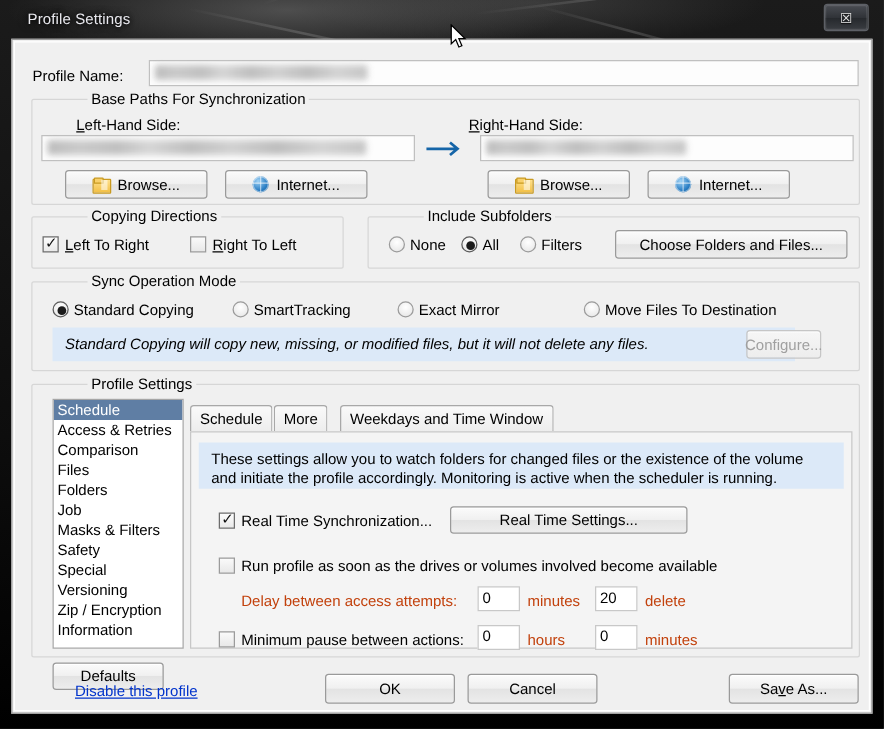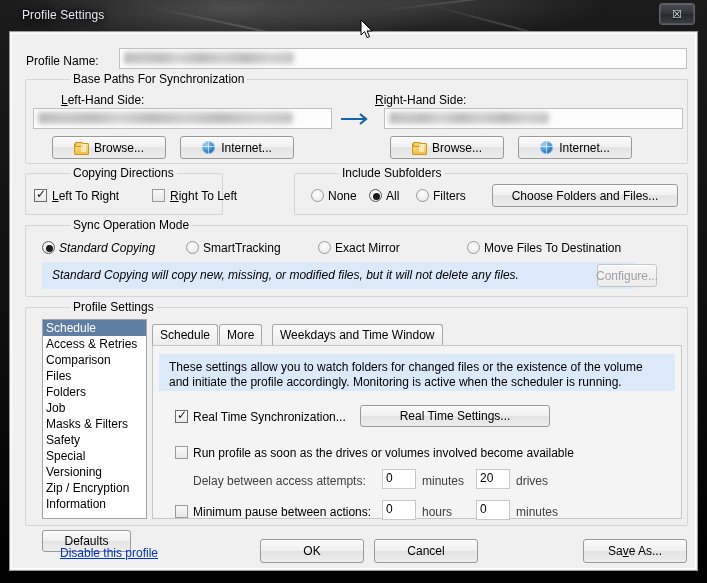--- a/index.html
+++ b/index.html
@@ -83,21 +83,21 @@
     box-shadow:inset 0 1px 0 rgba(255,255,255,.85);
   }
   .btn.disabled{color:#a0a0a0;background:linear-gradient(180deg,#f6f6f6,#ededed);border-color:#c6c6c6;}
   .btn .bi{margin-right:6px;display:inline-block;}
   .cb{position:absolute;width:13px;height:13px;box-sizing:border-box;border:1px solid #6d6d6d;background:linear-gradient(180deg,#fdfdfd,#e9e9e9);}
   .cb.off{border-color:#9b9b9b;background:linear-gradient(180deg,#fafafa,#e8e8e8);}
   .cb .tick{position:absolute;left:1px;top:-2px;font-size:12px;line-height:13px;color:#111;font-family:"DejaVu Sans",sans-serif;}
   .rb{position:absolute;width:13px;height:13px;box-sizing:border-box;border:1px solid #9b9b9b;border-radius:50%;background:radial-gradient(circle at 50% 35%,#ffffff,#e4e4e4);}
   .rb.on{border-color:#5a5a5a;}
   .rb .dot{position:absolute;left:3px;top:3px;width:7px;height:7px;border-radius:50%;background:#1a1a1a;}
-  .gray{color:#404040;}
+  .gray{color:#c2410c;}
   .ul{text-decoration:underline;text-decoration-thickness:1px;}
   
   .banner{
     position:absolute;box-sizing:border-box;background:#dce9f8;
     font-size:12px;color:#000;padding:6px 10px;line-height:15px;
   }
   
   #adv-list{
     position:absolute;box-sizing:border-box;background:#fff;border:1px solid #a6a6a6;
     overflow:hidden;
@@ -196,21 +196,21 @@
         <i style="left:1px;top:0px;width:6px;height:3px;background:#f8d06a;border:1px solid #c99a20;border-radius:1px 1px 0 0;"></i>
         <i style="left:7px;top:2px;width:5px;height:8px;background:rgba(255,255,255,.55);"></i>
       </span>
       <span>Browse...</span>
     </div>
     <div class="btn" style="left:506px;top:102px;width:114px;height:23px;">
       <span class="bi globe-ico"></span>
       <span>Internet...</span>
     </div>
 
-    <div class="grp" style="left:13px;top:139px;width:198px;height:42px;">
+    <div class="grp" style="left:13px;top:139px;width:250px;height:42px;">
       <div class="grp-title">Copying Directions</div>
     </div>
     <div class="cb" style="left:22px;top:155px;">
           <span class="tick">✓</span>
         </div>
     <div class="lbl" style="left:40px;top:155px;"><span class="ul">L</span>eft To Right</div>
     <div class="cb off" style="left:140px;top:155px;"></div>
     <div class="lbl" style="left:158px;top:155px;"><span class="ul">R</span>ight To Left</div>
 
     <div class="grp" style="left:282px;top:139px;width:394px;height:42px;">
@@ -227,21 +227,21 @@
     <div class="btn" style="left:480px;top:150px;width:186px;height:23px;">
       <span>Choose Folders and Files...</span>
     </div>
 
     <div class="grp" style="left:13px;top:191px;width:663px;height:72px;">
       <div class="grp-title">Sync Operation Mode</div>
     </div>
     <div class="rb on" style="left:30px;top:207px;">
           <span class="dot"></span>
         </div>
-    <div class="lbl" style="left:47px;top:207px;font-style:italic;">Standard Copying</div>
+    <div class="lbl" style="left:47px;top:207px;">Standard Copying</div>
     <div class="rb" style="left:174px;top:207px;"></div>
     <div class="lbl" style="left:191px;top:207px;">SmartTracking</div>
     <div class="rb" style="left:306px;top:207px;"></div>
     <div class="lbl" style="left:323px;top:207px;">Exact Mirror</div>
     <div class="rb" style="left:455px;top:207px;"></div>
     <div class="lbl" style="left:472px;top:207px;">Move Files To Destination</div>
 
     <div class="banner" style="left:30px;top:228px;width:594px;height:27px;display:flex;align-items:center;justify-content:flex-start;font-style:italic;">
       <span>Standard Copying will copy new, missing, or modified files, but it will not delete any files.</span>
     </div>
@@ -298,21 +298,21 @@
       <span>Real Time Settings...</span>
     </div>
 
     <div class="cb off" style="left:163px;top:412px;"></div>
     <div class="lbl" style="left:181px;top:412px;">Run profile as soon as the drives or volumes involved become available</div>
 
     <div class="lbl gray" style="left:181px;top:440px;">Delay between access attempts:</div>
     <div class="spin" style="left:370px;top:435px;width:34px;height:20px;">0</div>
     <div class="lbl gray" style="left:410px;top:440px;">minutes</div>
     <div class="spin" style="left:464px;top:435px;width:34px;height:20px;">20</div>
-    <div class="lbl gray" style="left:504px;top:440px;">drives</div>
+    <div class="lbl gray" style="left:504px;top:440px;">delete</div>
 
     <div class="cb off" style="left:163px;top:471px;"></div>
     <div class="lbl" style="left:181px;top:471px;">Minimum pause between actions:</div>
     <div class="spin" style="left:370px;top:466px;width:34px;height:20px;">0</div>
     <div class="lbl gray" style="left:410px;top:471px;">hours</div>
     <div class="spin" style="left:464px;top:466px;width:34px;height:20px;">0</div>
     <div class="lbl gray" style="left:504px;top:471px;">minutes</div>
 
     <a class="link" style="position:absolute;left:48px;top:512px;" href="#">Disable this profile</a>
     <div class="btn" style="left:248px;top:505px;width:104px;height:24px;">

